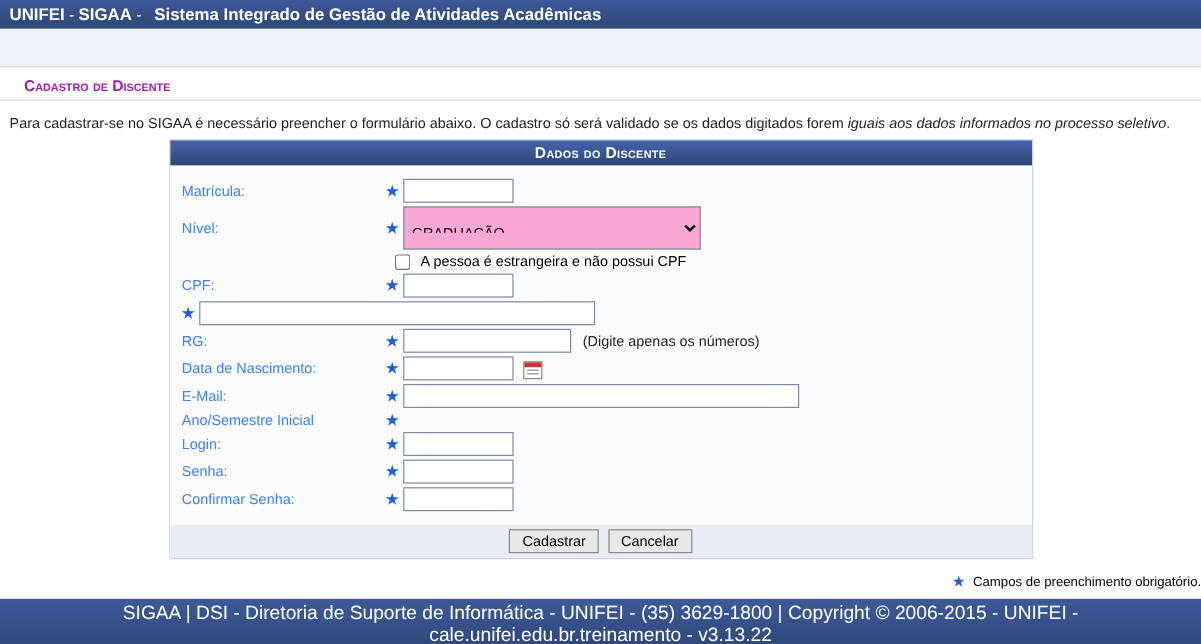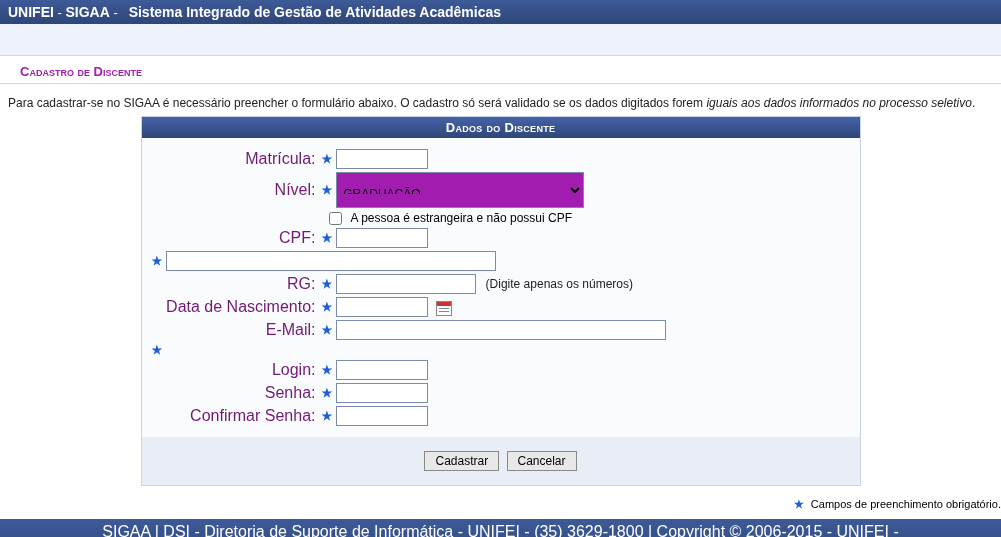--- a/index.html
+++ b/index.html
@@ -7,32 +7,32 @@
     .topbar { background: #35508a; background: linear-gradient(#3d5a99, #2e4677); color: #fff; padding: 4px 8px; font-size: 13px; }
     .topbar b { font-weight: bold; font-size: 14px; }
     .subhead { background: #eef3fb; height: 32px; border-bottom: 1px solid #d0d8e8; }
     .section-title { color: #a21caf; font-variant: small-caps; font-weight: bold; font-size: 13px; padding: 8px 20px 4px 20px; border-bottom: 1px solid #d8d8d8; }
     .intro { padding: 12px 8px 6px 8px; font-size: 12px; color: #222; }
     .intro em { }
     .form-wrap { width: 720px; margin: 0 auto; border: 1px solid #c9d3e6; }
     .form-title { background: #35508a; background: linear-gradient(#4563a8, #2e4677); color: #fff; text-align: center; font-variant: small-caps; font-weight: bold; padding: 3px 0; font-size: 13px; letter-spacing: 0.3px; }
     .form-body { background: #fafbfd; padding: 8px 10px; }
     .row { display: flex; align-items: center; margin: 3px 0; }
-    .lbl { width: 170px; text-align: right; padding-right: 6px; font-size: 16px; color: #701a75; }
+    .lbl { width: 170px; text-align: left; padding-right: 6px; font-size: 12px; color: #3b82f6; }
     .star { color: #1e5fd8; font-weight: bold; padding-right: 4px; }
     .fld input[type=text], .fld input[type=password] { border: 1px solid #7a8aa8; padding: 2px 3px; font-size: 12px; height: 20px; }
-    .fld select { border: 1px solid #7a8aa8; padding: 13px 2px; font-size: 12px; height: 36px; background: #a21caf; width: 248px; }
+    .fld select { border: 1px solid #7a8aa8; padding: 13px 2px; font-size: 12px; height: 36px; background: #f9a8d4; width: 248px; }
     .w-sm { width: 92px; }
     .w-md { width: 140px; }
     .w-lg { width: 330px; }
     .w-xs { width: 48px; }
     .w-xxs { width: 32px; }
     .hint { font-size: 12px; color: #222; margin-left: 6px; }
     .btns { text-align: center; padding: 4px 0; background: #e9edf5; }
-    .btns button { font-family: inherit; font-size: 12px; padding: 2px 10px; border: 1px solid #888; background: #e8e8e8; cursor: pointer; margin: 10px 2px; }
+    .btns button { font-family: inherit; font-size: 12px; padding: 2px 10px; border: 1px solid #888; background: #e8e8e8; cursor: pointer; margin: 0 2px; }
     .req-note { text-align: right; font-size: 11px; padding: 12px 0 8px; }
     .req-note .star { color: #1e5fd8; }
     .footer { background: #35508a; background: linear-gradient(#3d5a99, #2e4677); color: #fff; text-align: center; font-size: 16px; padding: 4px 0; }
     .cal-icon { display: inline-block; width: 16px; height: 15px; border: 1px solid #888; background: #fff; vertical-align: middle; position: relative; margin-left: 4px; cursor: pointer; }
     .cal-icon::before { content: ""; position: absolute; top: 0; left: 0; right: 0; height: 4px; background: #c33; }
     .cal-icon::after { content: ""; position: absolute; top:6px; left:2px; right:2px; height:1px; background:#888; box-shadow: 0 3px 0 #888; }
     .chk { margin-right: 6px; vertical-align: middle; }
   </style>
 </head>
 <body>
@@ -110,20 +110,21 @@
       </span>
     </div>
 
     <div class="row">
       <span class="lbl">E-Mail:</span>
       <span class="star">★</span>
       <span class="fld"><input type="text" class="w-lg" value="" style=""></span>
     </div>
 
     <div class="row">
+      <span class="lbl">Ano/Semestre Inicial</span>
       <span class="star">★</span>
     </div>
 
     <div class="row">
       <span class="lbl">Login:</span>
       <span class="star">★</span>
       <span class="fld"><input type="text" class="w-sm" value="" style=""></span>
     </div>
 
     <div class="row">

